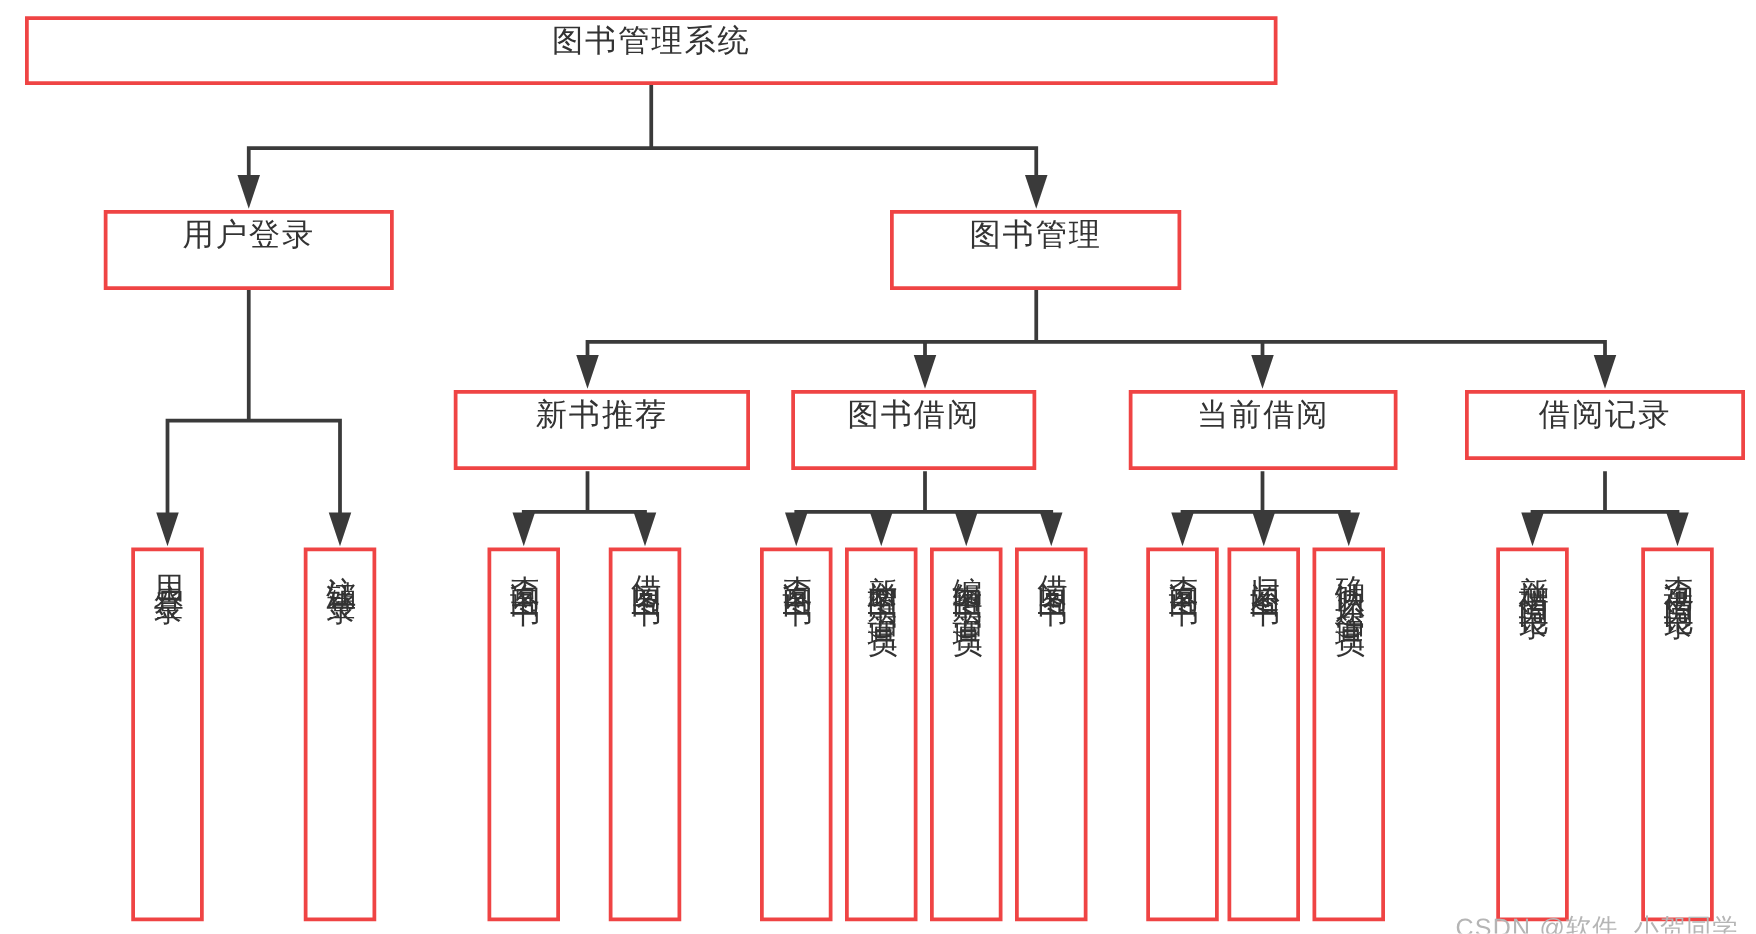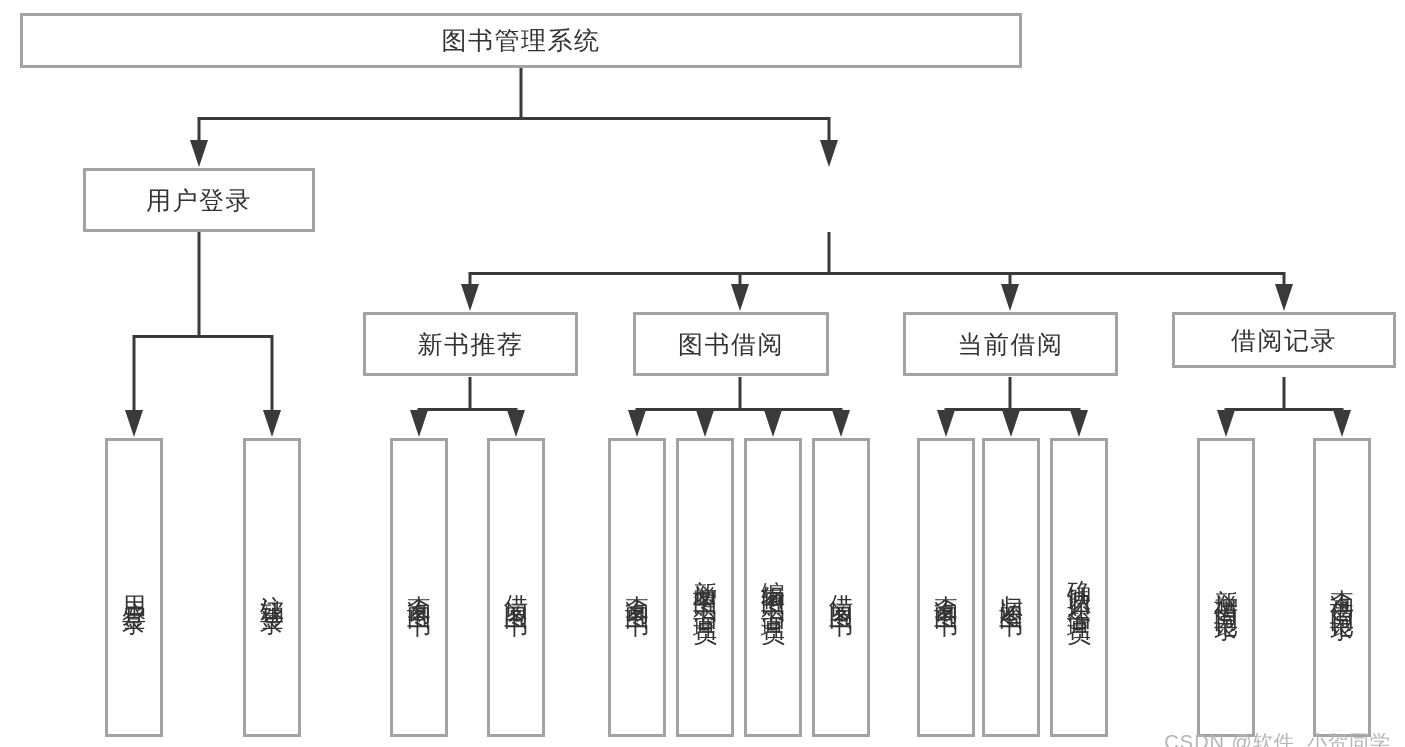--- a/index.html
+++ b/index.html
@@ -16,23 +16,23 @@
 
   svg.connectors {
     position: absolute;
     left: 0; top: 0;
     width: 1405px; height: 747px;
   }
 
   .node {
     position: absolute;
     background: #ffffff;
-    border: 3px solid #a3a3a3;
+    border: 3px solid #ef4444;
     display: flex;
-    align-items: center;
+    align-items: flex-start;
     justify-content: center;
     color: #333333;
   }
 
   .h-node {
     font-size: 25px;
     letter-spacing: 1.5px;
     white-space: nowrap;
   }
 
@@ -100,22 +100,25 @@
     </g>
   </svg>
 
   <div class="node h-node" style="left:20px; top:13px; width:1002px; height:55px;">
     <span>图书管理系统</span>
   </div>
 
   <div class="node h-node" style="left:83px; top:168px; width:232px; height:64px;">
     <span>用户登录</span>
   </div>
+  <div class="node h-node" style="left:712px; top:168px; width:233px; height:64px;">
+    <span>图书管理</span>
+  </div>
 
-  <div class="node h-node" style="left:363px; top:312px; width:215px; height:64px;">
+  <div class="node h-node" style="left:363px; top:312px; width:237px; height:64px;">
     <span>新书推荐</span>
   </div>
   <div class="node h-node" style="left:633px; top:312px; width:196px; height:64px;">
     <span>图书借阅</span>
   </div>
   <div class="node h-node" style="left:903px; top:312px; width:215px; height:64px;">
     <span>当前借阅</span>
   </div>
   <div class="node h-node" style="left:1172px; top:312px; width:224px; height:56px;">
     <span>借阅记录</span>

